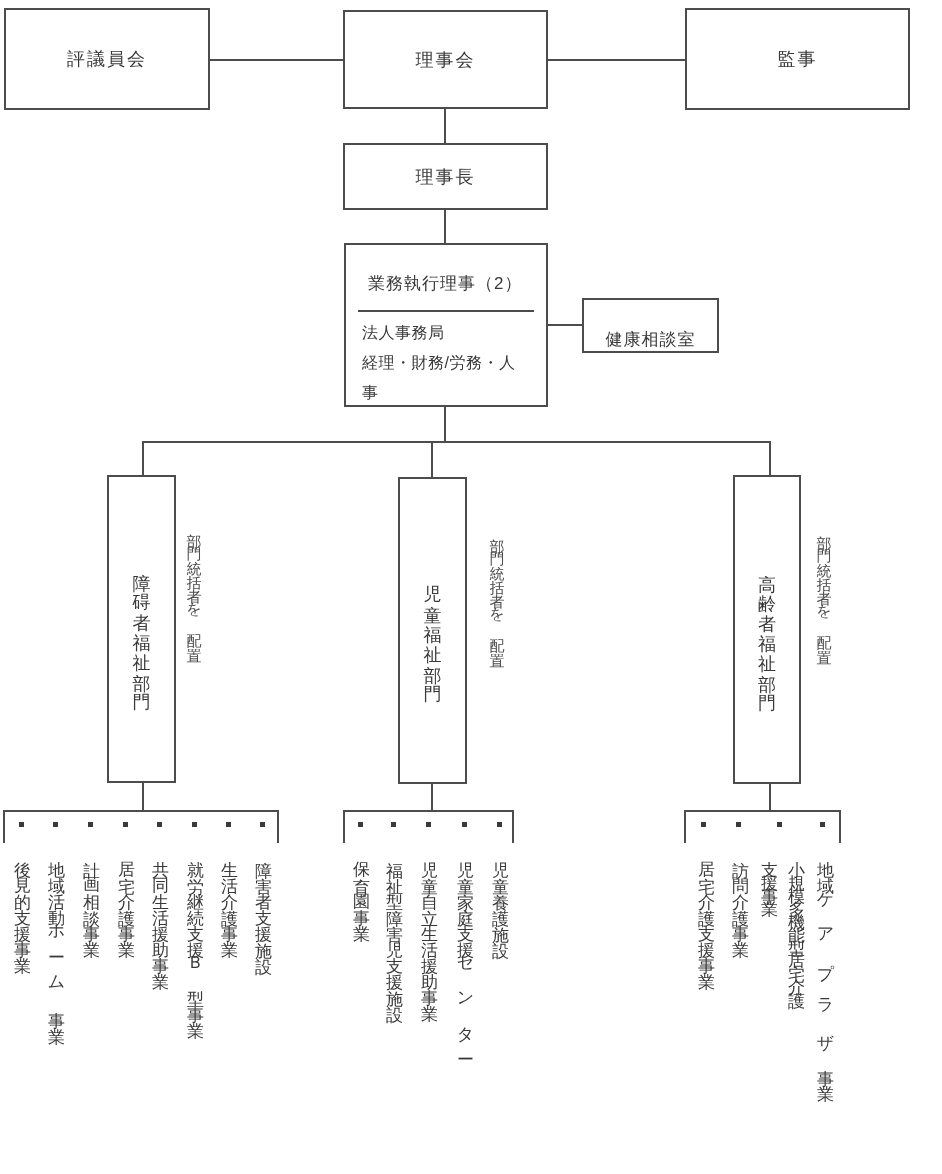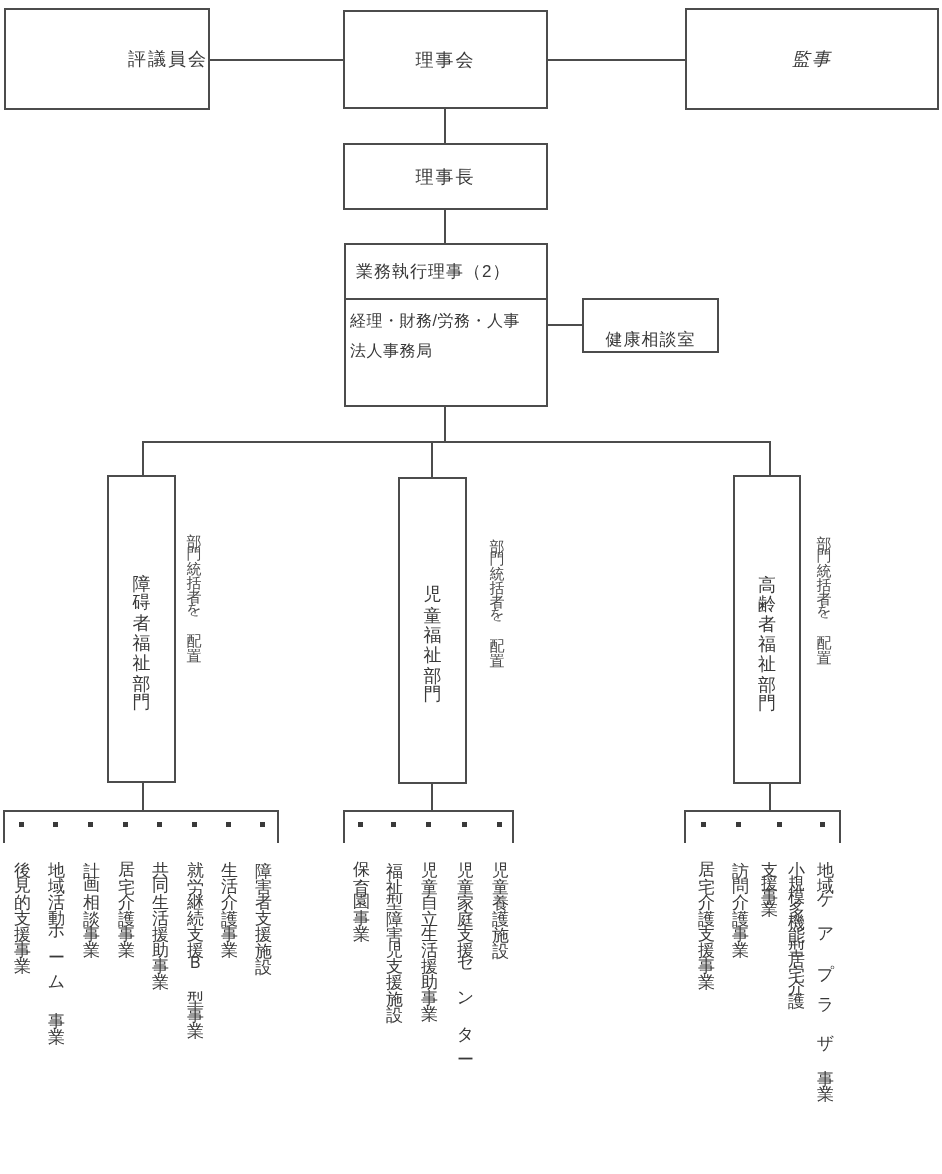--- a/index.html
+++ b/index.html
@@ -20,52 +20,52 @@
   .note{
     position:absolute;writing-mode:vertical-rl;text-orientation:mixed;
     font-size:15px;letter-spacing:14px;line-height:22px;width:22px;color:#4c4c4c;
   }
   .col{
     position:absolute;top:848px;writing-mode:vertical-rl;text-orientation:mixed;
     font-size:17px;letter-spacing:16px;line-height:22px;width:22px;
   }
   .col.tight{letter-spacing:13px;}
   .bullet{position:absolute;top:822px;width:5px;height:5px;background:#3a3a3a;}
-  .exec{display:block;padding:0;}
+  .exec{display:block;padding:12px;}
   .exec-top{
     height:53px;display:flex;align-items:center;padding-left:10px;
     font-size:17px;letter-spacing:1px;
   }
   .exec-bottom{
     border-top:2px solid #4c4c4c;padding:6px 4px 0 4px;
     font-size:16px;line-height:30px;letter-spacing:0.5px;
   }
   .small-label{font-size:17px;letter-spacing:1px;}
 </style>
 </head>
 <body>
 
-<div class="box" style="left:4px;top:8px;width:206px;height:102px;justify-content:flex-end;">
+<div class="box" style="left:4px;top:8px;width:206px;height:102px;">
   <span class="box-label">評議員会</span>
 </div>
 <div class="box" style="left:343px;top:10px;width:205px;height:99px;">
   <span class="box-label">理事会</span>
 </div>
-<div class="box" style="left:685px;top:8px;width:254px;height:102px;font-style:italic;">
+<div class="box" style="left:685px;top:8px;width:225px;height:102px;">
   <span class="box-label">監事</span>
 </div>
 <div class="box" style="left:343px;top:143px;width:205px;height:67px;">
   <span class="box-label">理事長</span>
 </div>
 
 <div class="box exec" style="left:344px;top:243px;width:204px;height:164px;">
   <div class="exec-top">業務執行理事（2）</div>
   <div class="exec-bottom">
+    <div>法人事務局</div>
     <div>経理・財務/労務・人事</div>
-    <div>法人事務局</div>
   </div>
 </div>
 
 <div class="box" style="left:582px;top:298px;width:137px;height:55px;align-items:flex-end;">
   <span class="small-label">健康相談室</span>
 </div>
 
 <div class="line" style="left:210px;top:59px;width:133px;height:2px;"></div>
 <div class="line" style="left:548px;top:59px;width:137px;height:2px;"></div>
 <div class="line" style="left:444px;top:109px;width:2px;height:34px;"></div>

